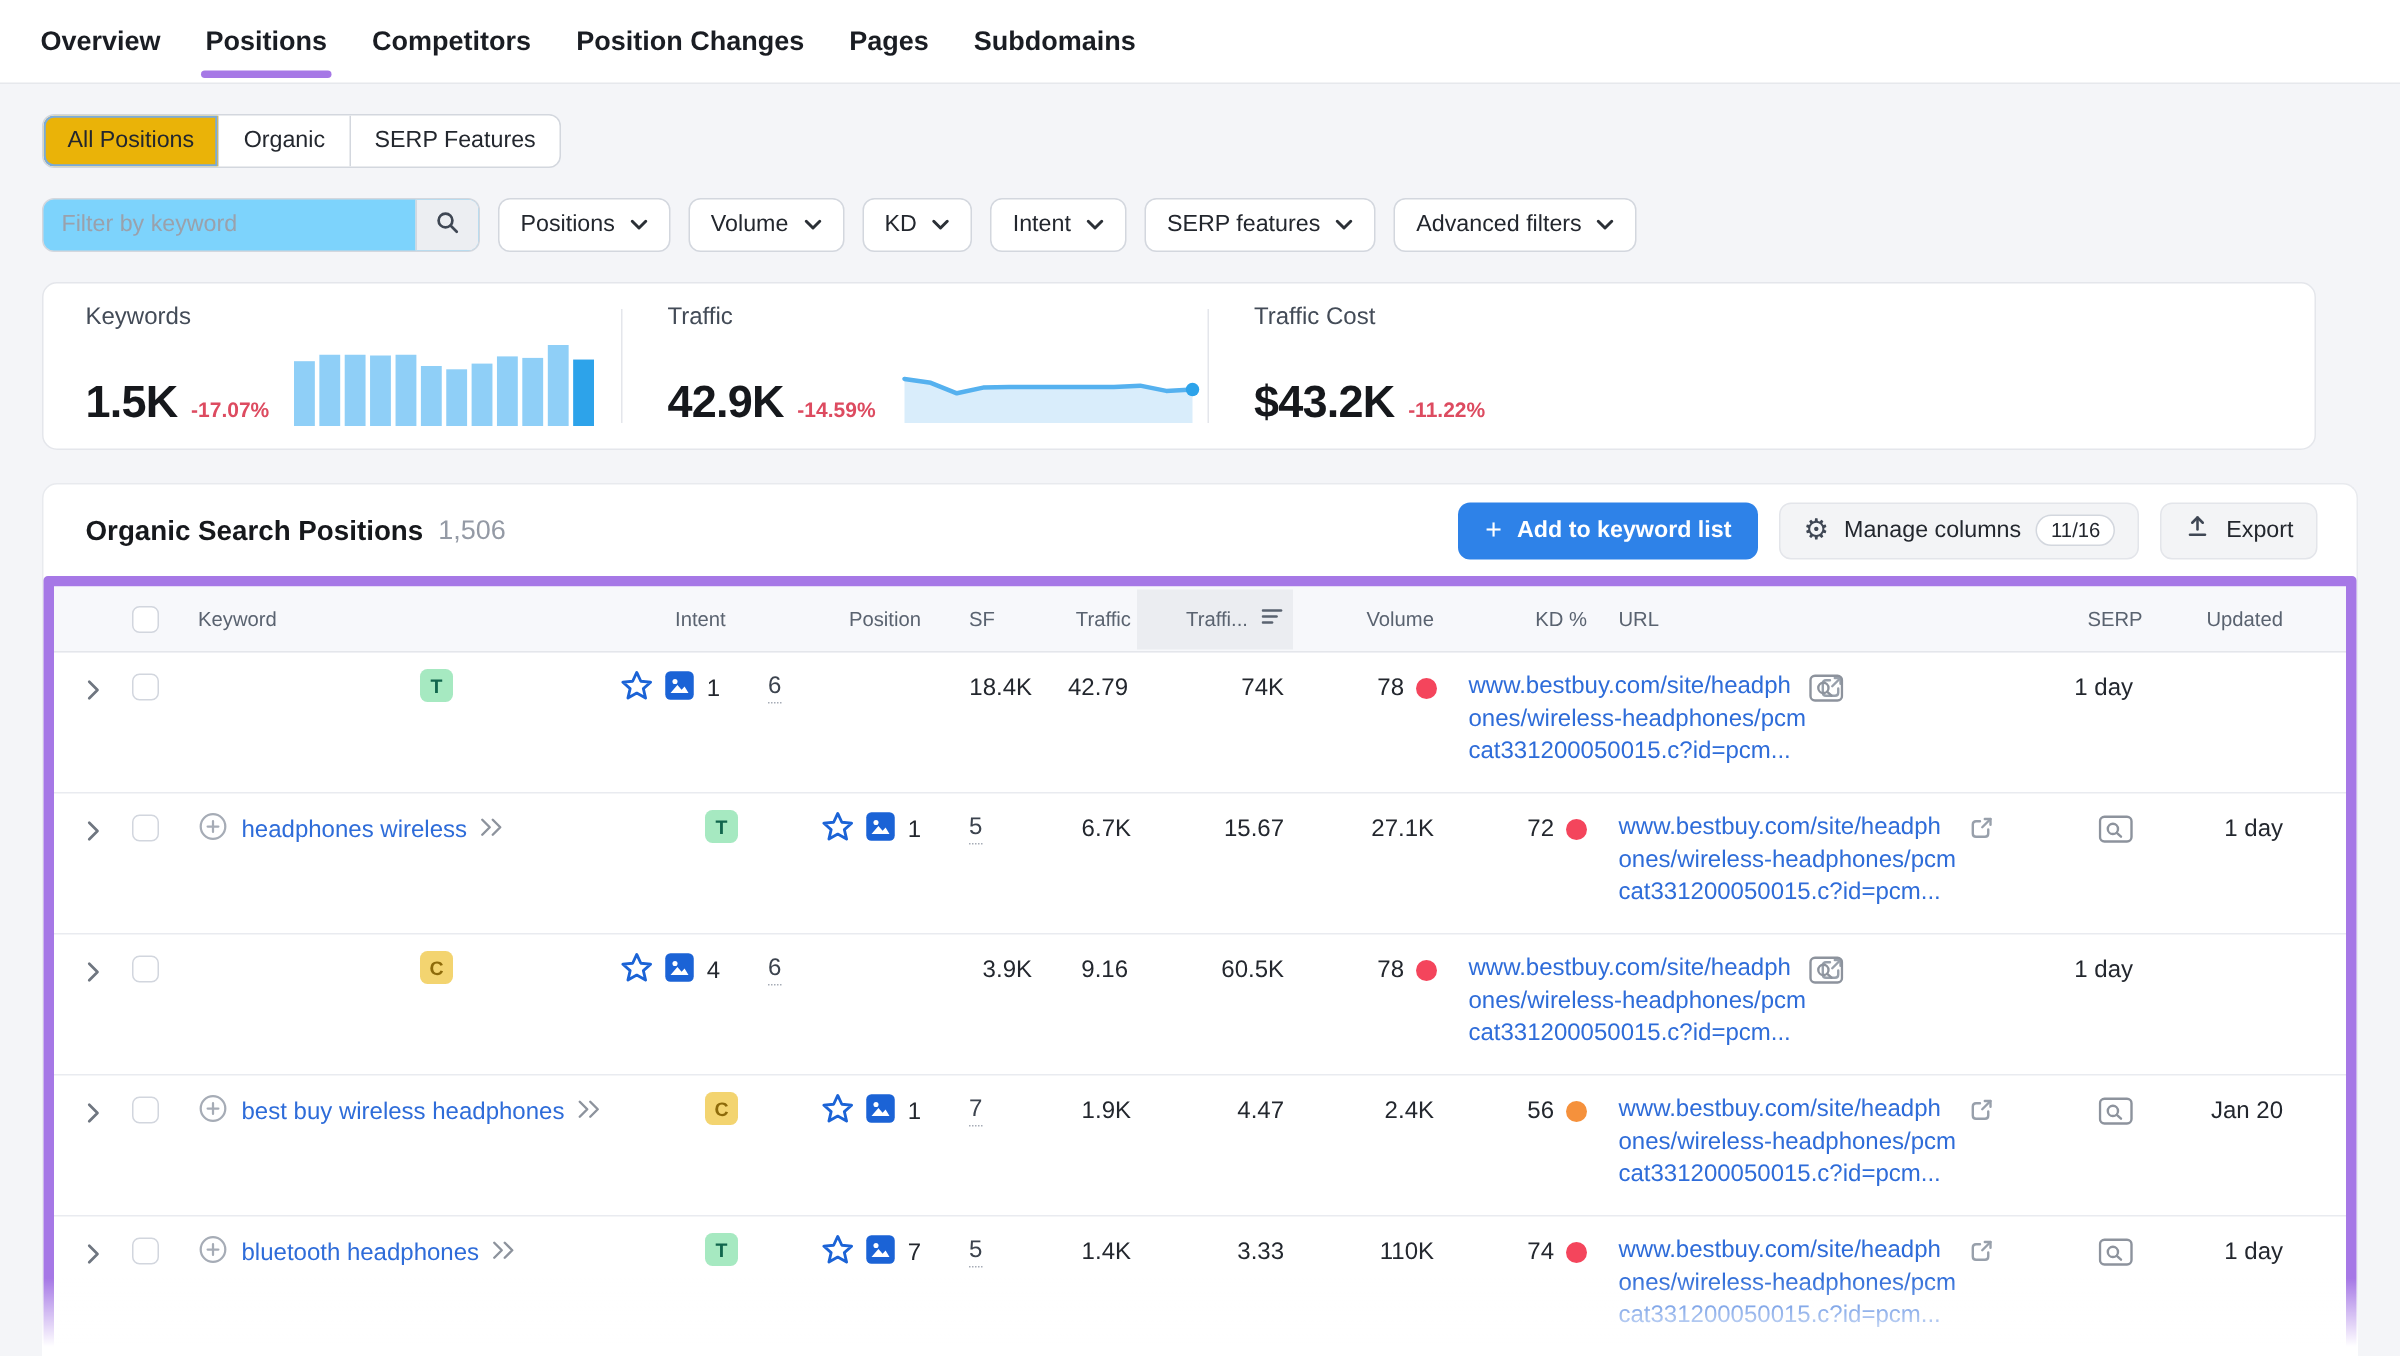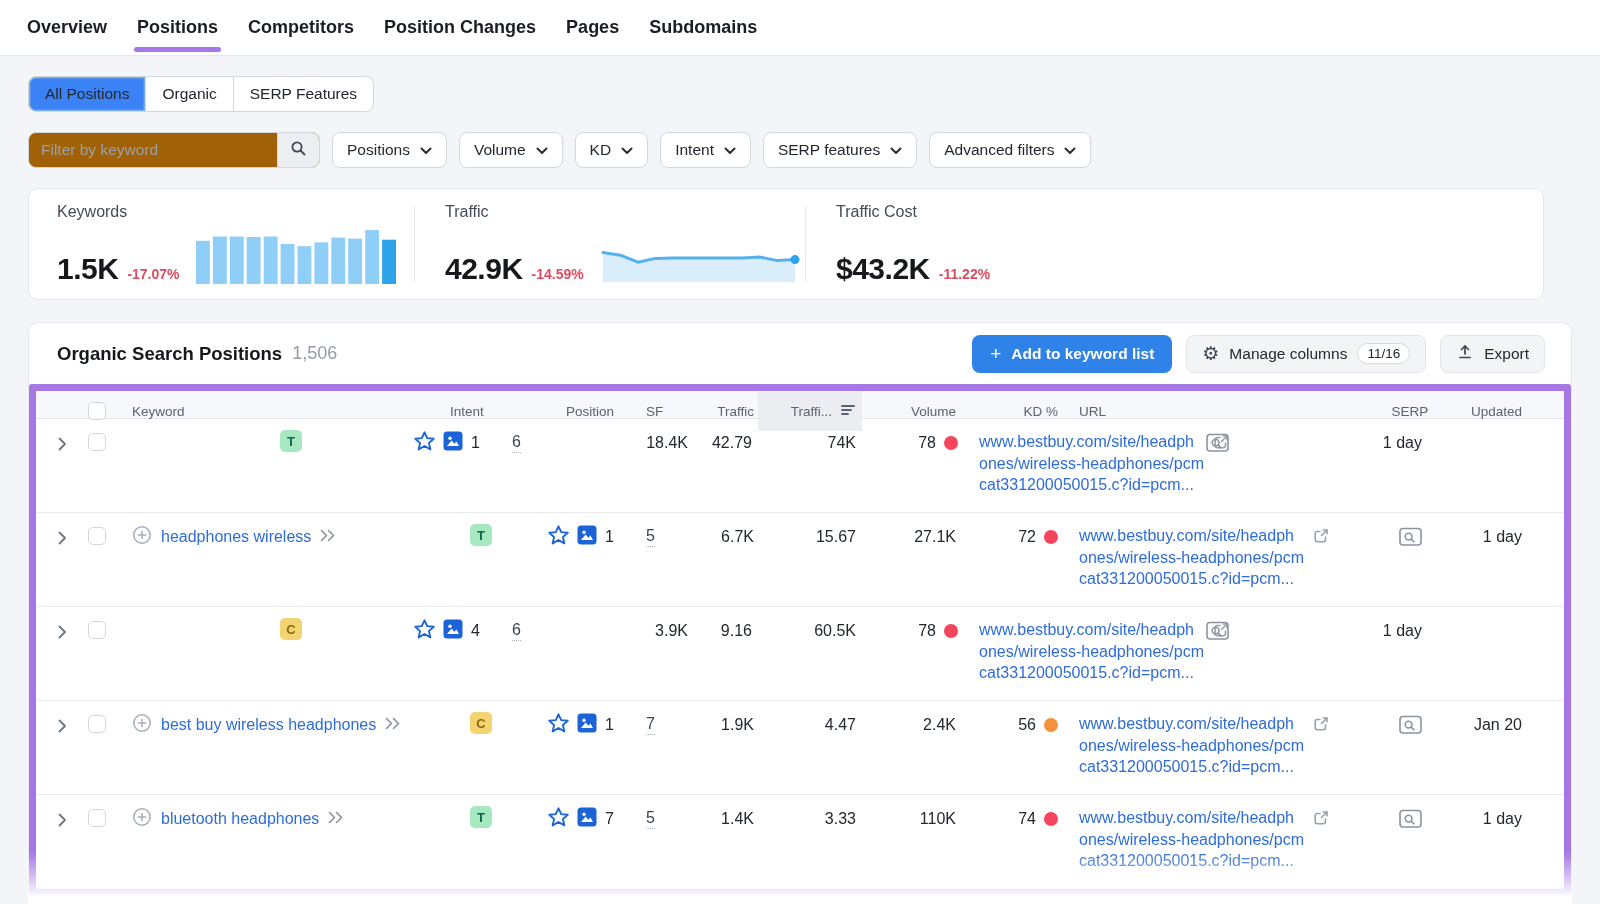--- a/index.html
+++ b/index.html
@@ -19,24 +19,24 @@
              bottom:3px; height:5px; border-radius:3px; background:var(--purple); }
   
   .content { padding:0 28px; }
   :root { --purple:#a678e6; --blue:#2e82e8; --link:#2e6cd9; --border:#d3d7de; }
   
   .segmented { margin-top:20px; display:inline-flex; height:36px; background:#fff;
                border:1px solid var(--border); border-radius:8px; overflow:hidden; }
   .seg-opt { padding:0 16px; font-size:15.5px; line-height:34px; color:#23272e;
              border-right:1px solid var(--border); cursor:pointer; }
   .seg-opt:last-child { border-right:none; }
-  .seg-opt.selected { background:#3b82f6; box-shadow:inset 0 0 0 1.5px #79abdd; border-radius:7px 0 0 7px; }
+  .seg-opt.selected { background:#eab308; box-shadow:inset 0 0 0 1.5px #79abdd; border-radius:7px 0 0 7px; }
   
   .filterbar { margin-top:20px; display:flex; gap:12px; height:36px; align-items:center; }
-  .kw-filter { width:292px; height:36px; display:flex; background:#a16207;
+  .kw-filter { width:292px; height:36px; display:flex; background:#7dd3fc;
                border:1px solid var(--border); border-radius:8px; overflow:hidden; }
   .kw-filter input { flex:1; border:none; outline:none; padding:0 12px; font-size:15.5px;
                      font-family:inherit; color:#23272e; background:transparent; }
   .kw-filter input::placeholder { color:#9aa1ac; }
   .kw-search { width:42px; background:#eceef2; border:none; border-left:1px solid var(--border);
                display:flex; align-items:center; justify-content:center; cursor:pointer; }
   .chip { display:flex; align-items:center; gap:10px; height:36px; padding:0 14px;
           background:#fff; border:1px solid var(--border); border-radius:8px;
           font-size:15.5px; color:#23272e; cursor:pointer; white-space:nowrap; }
   
@@ -65,21 +65,21 @@
   .btn-primary .plus { font-size:19px; font-weight:400; line-height:1; }
   .btn-gray { background:#f3f4f6; border:1px solid #e3e5ea; color:#23272e; font-weight:500; padding:0 15px; }
   .gear-ic { font-size:19px; color:#3f4754; line-height:1; }
   .pill { border:1px solid var(--border); background:#fff; border-radius:20px;
           font-size:13.5px; padding:2px 9px; color:#23272e; }
   
   .purple-box { border:7px solid var(--purple); border-radius:3px; background:#fff; }
   .thead, .trow { display:grid;
     grid-template-columns:34px 44px 318px 62px 134px 46px 66px 104px 100px 100px 310px 76px 100px;
     padding:0 18px; }
-  .thead { height:28px; background:#f7f8fb; border-bottom:1px solid #e4e6eb;
+  .thead { height:44px; background:#f7f8fb; border-bottom:1px solid #e4e6eb;
            align-items:center; font-size:13.5px; color:#5a6370; }
   .th { white-space:nowrap; }
   .th.right, .num { text-align:right; }
   .c5h { text-align:right; padding-right:32px; }
   .c7x { padding-right:4px; }
   .c8x { padding-right:6px; }
   .c9x { padding-right:6px; }
   .c10x { padding-right:4px; }
   .c11x { padding-left:17px; }
   .c13x { padding-right:26px; }

